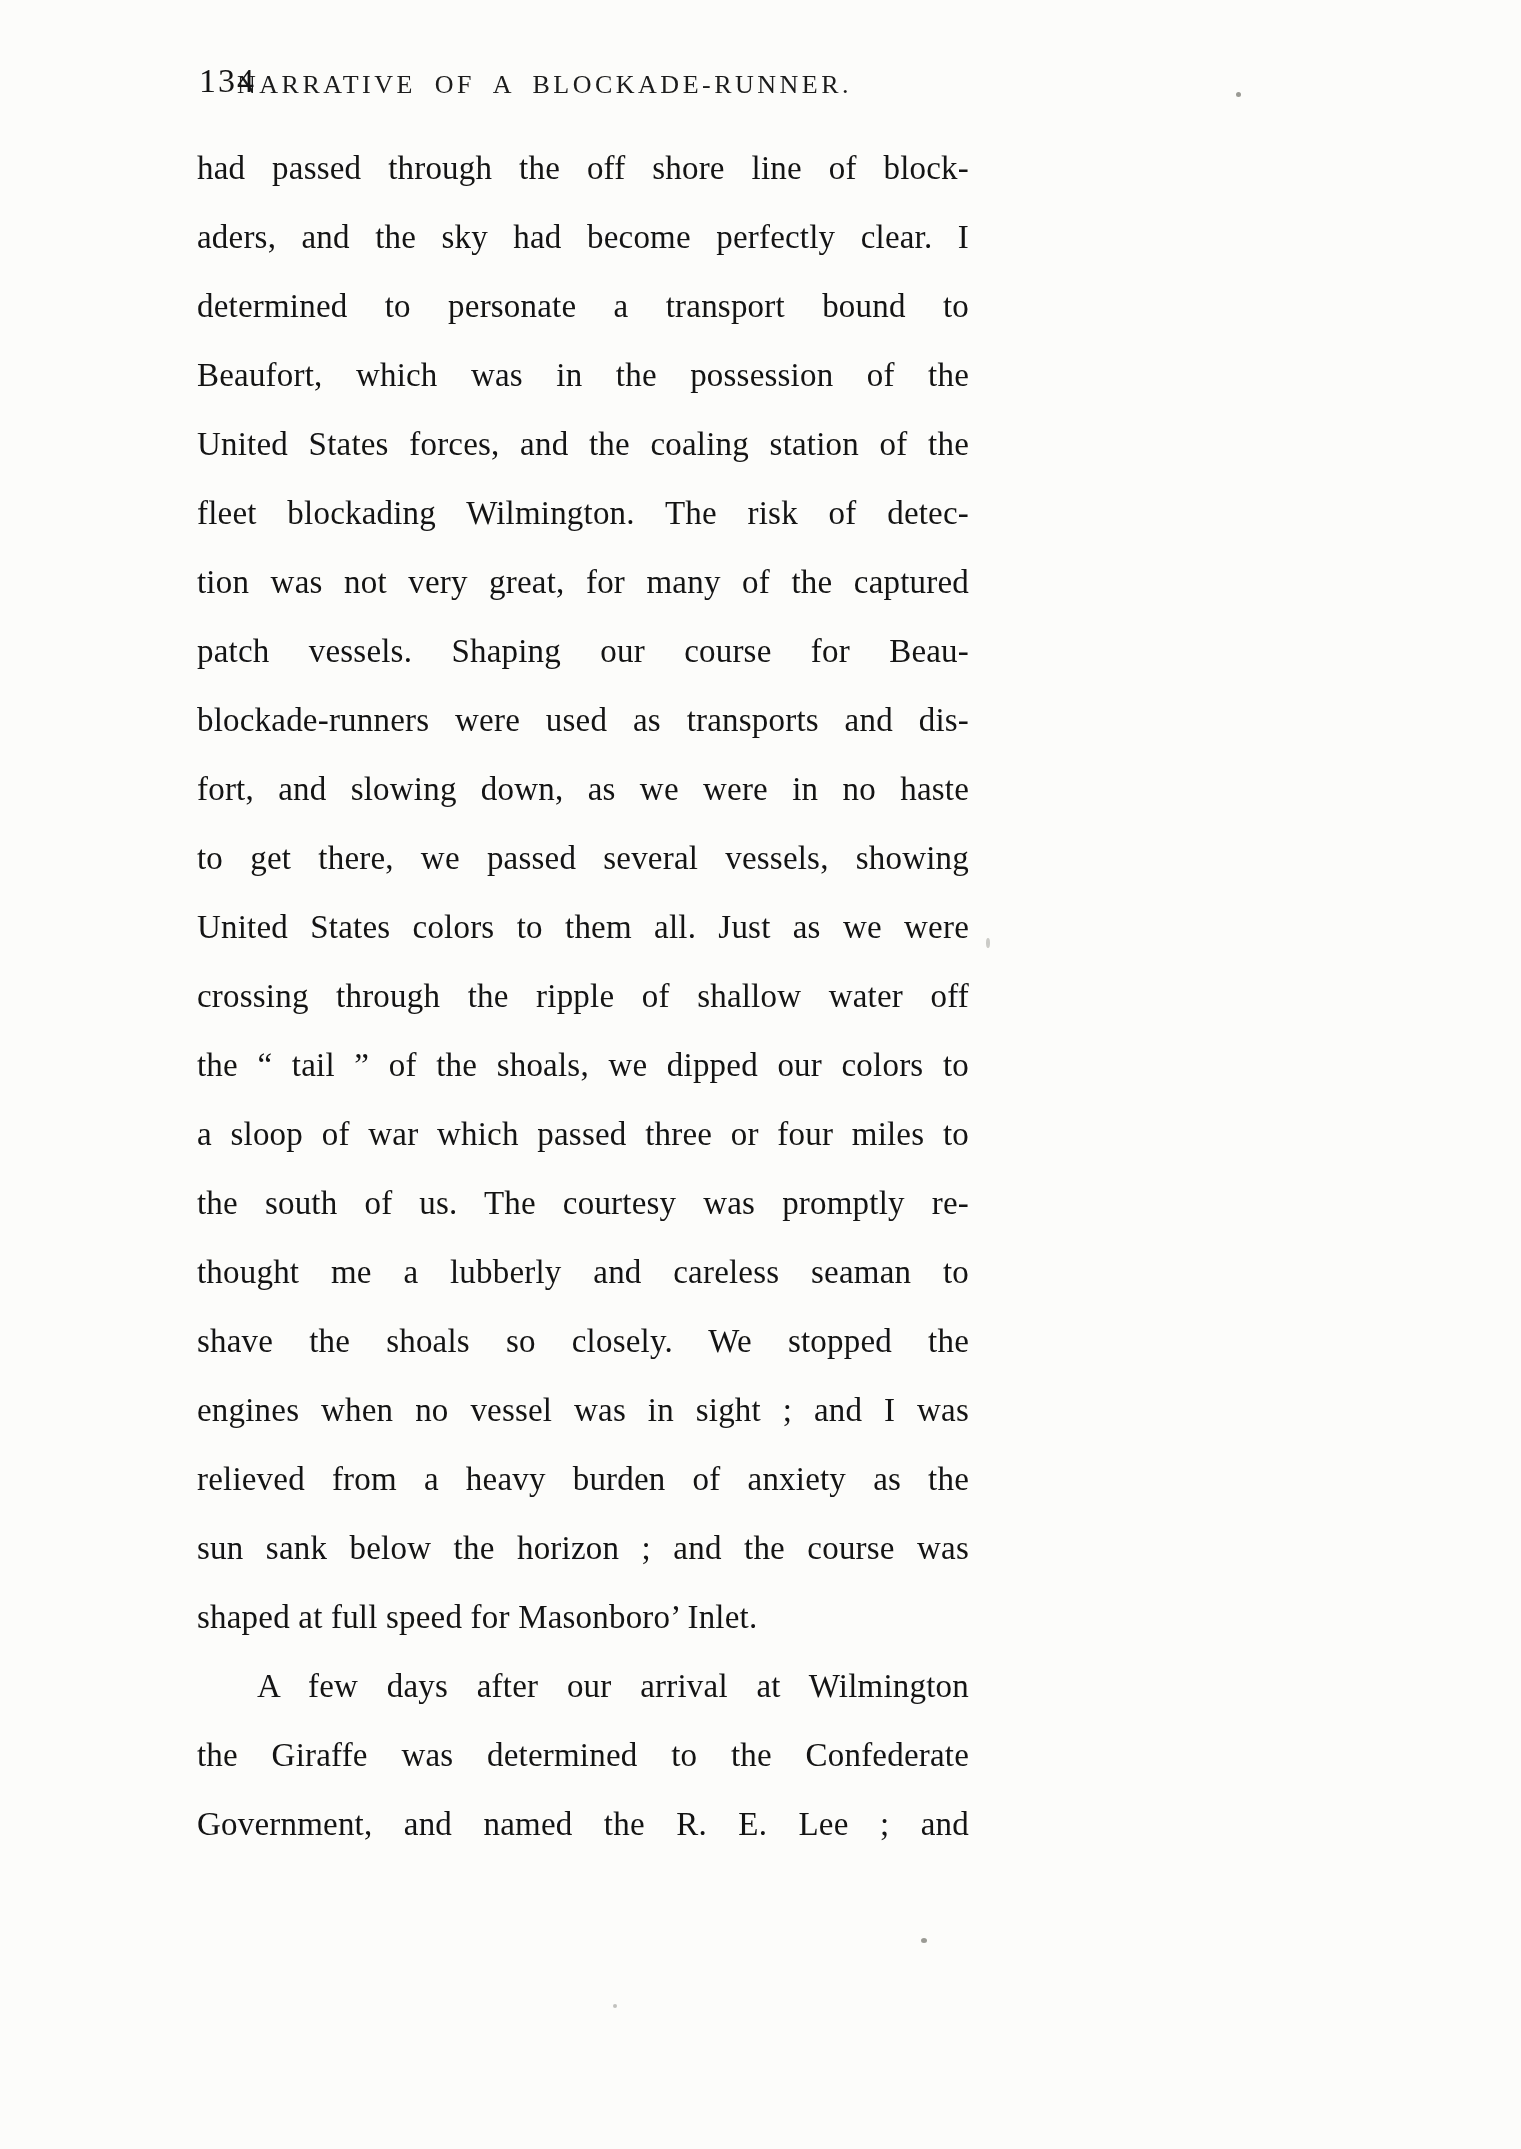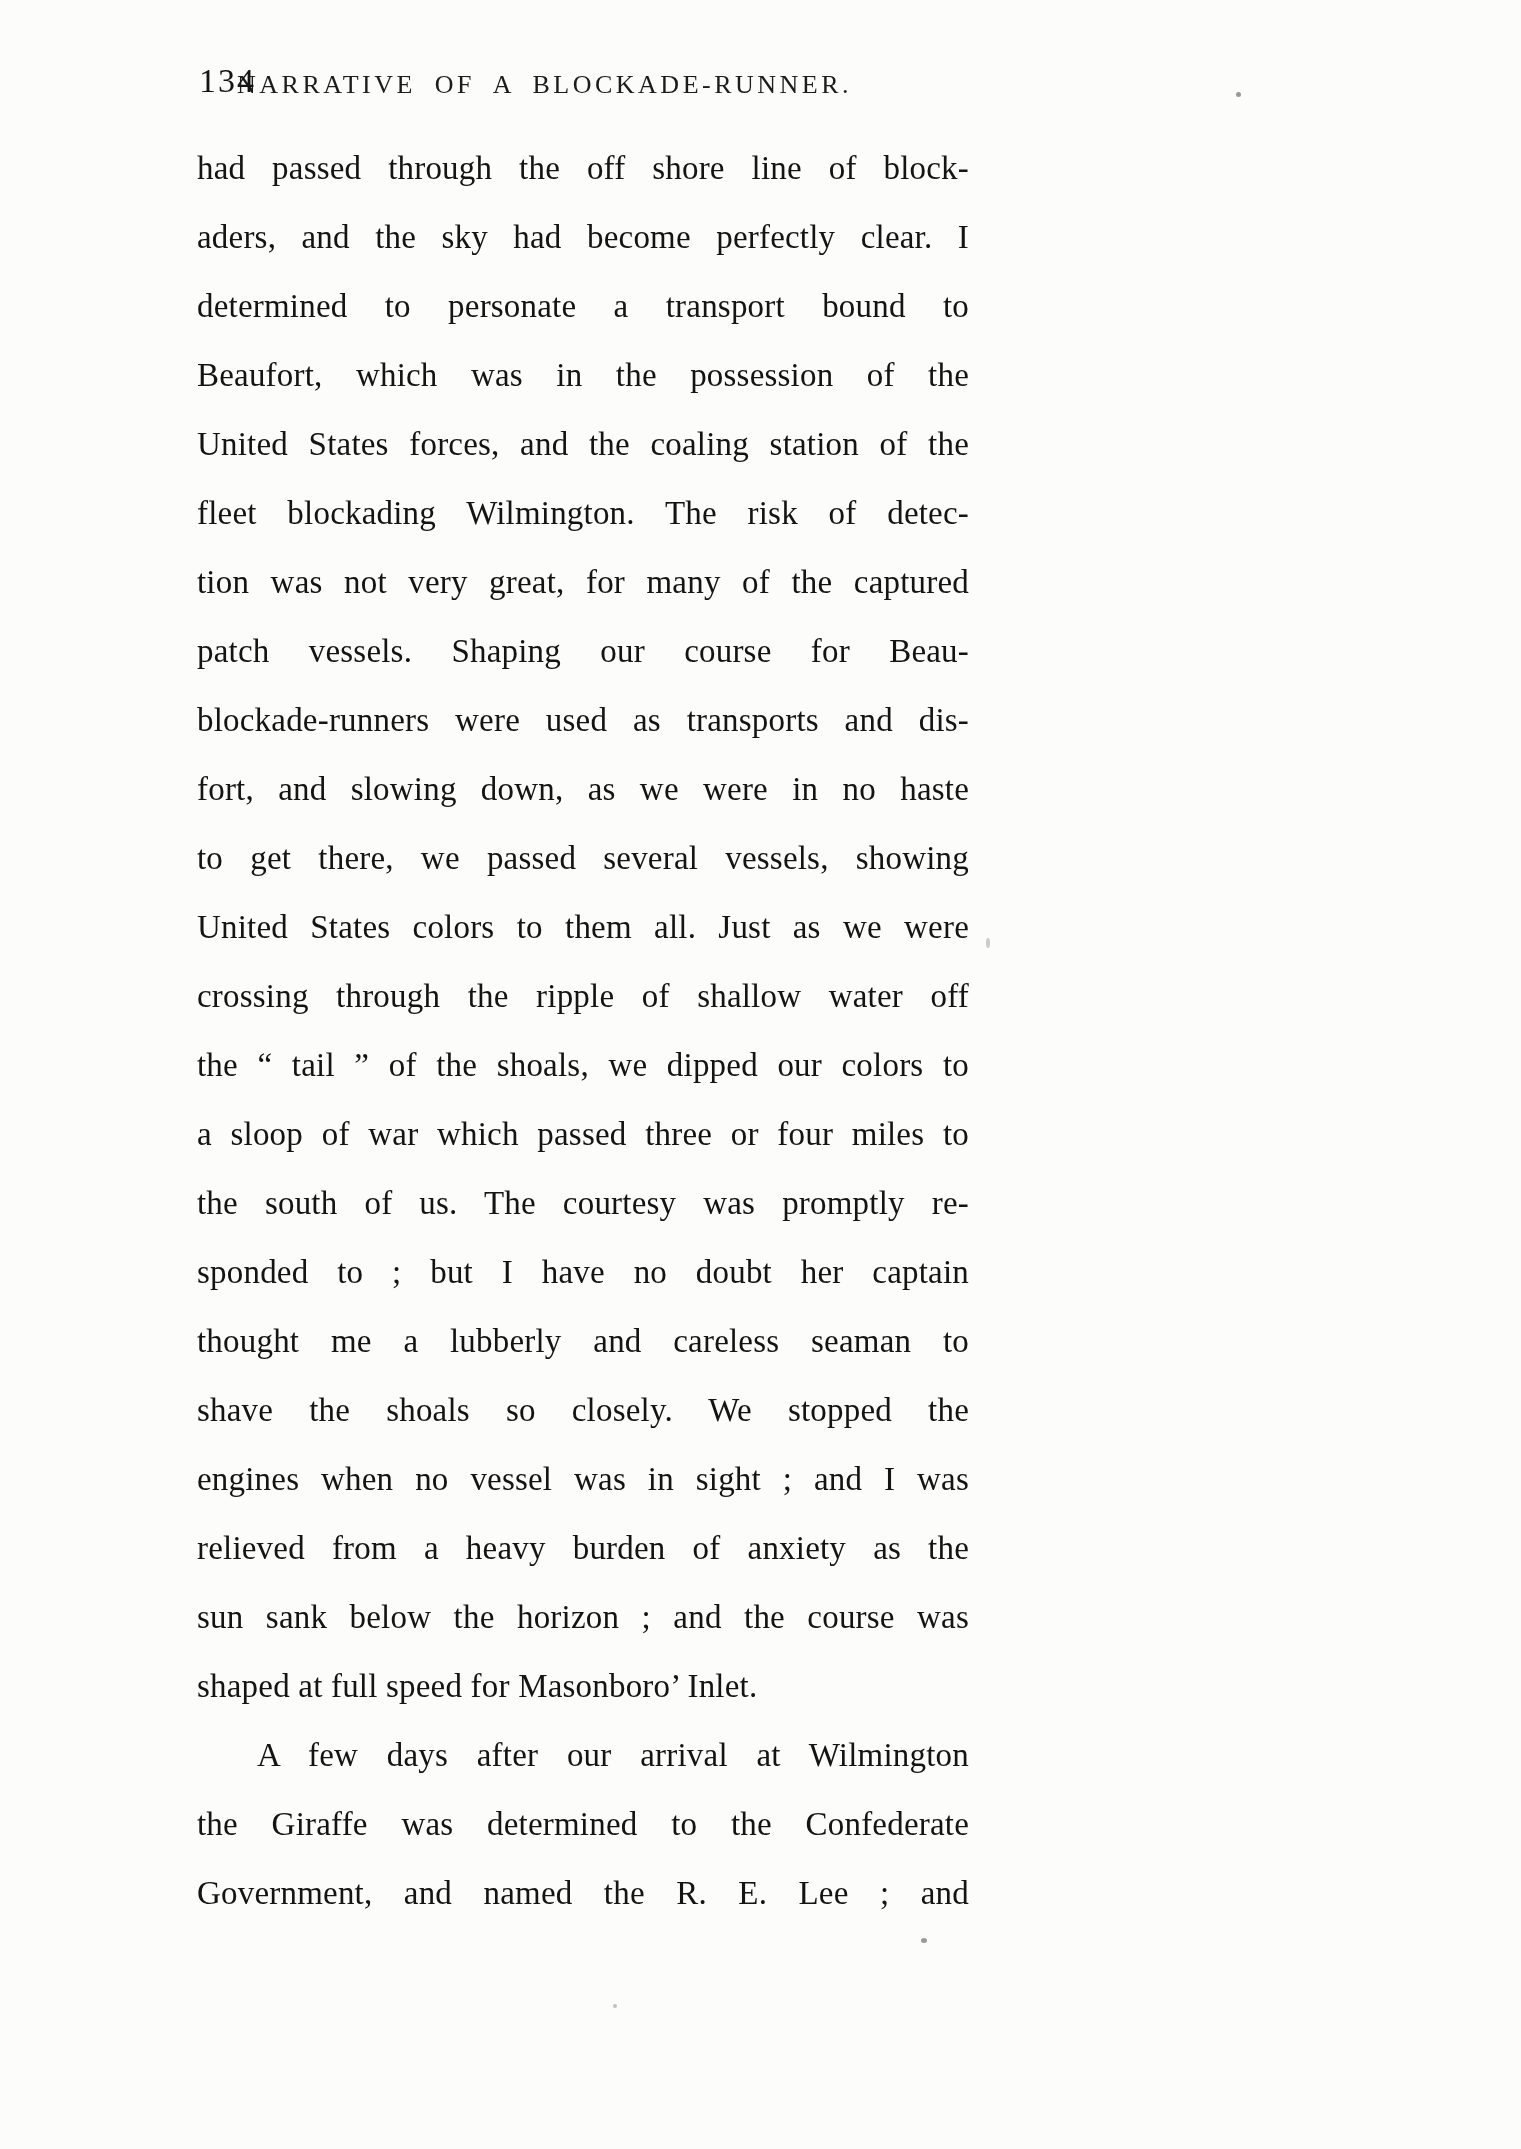--- a/index.html
+++ b/index.html
@@ -93,21 +93,20 @@
       <div class="line">tion was not very great, for many of the captured</div>
       <div class="line">patch vessels.  Shaping our course for Beau-</div>
       <div class="line">blockade-runners were used as transports and dis-</div>
       <div class="line">fort, and slowing down, as we were in no haste</div>
       <div class="line">to get there, we passed several vessels, showing</div>
       <div class="line">United States colors to them all.  Just as we were</div>
       <div class="line">crossing through the ripple of shallow water off</div>
       <div class="line">the “ tail ” of the shoals, we dipped our colors to</div>
       <div class="line">a sloop of war which passed three or four miles to</div>
       <div class="line">the south of us.  The courtesy was promptly re-</div>
-      <div class="line">sponded to ; but I have no doubt her captain</div>
       <div class="line">thought me a lubberly and careless seaman to</div>
       <div class="line">shave the shoals so closely.  We stopped the</div>
       <div class="line">engines when no vessel was in sight ; and I was</div>
       <div class="line">relieved from a heavy burden of anxiety as the</div>
       <div class="line">sun sank below the horizon ; and the course was</div>
       <div class="line plain">shaped at full speed for Masonboro’ Inlet.</div>
     </div>
 
     <div>
       <div class="line indent">A few days after our arrival at Wilmington</div>

